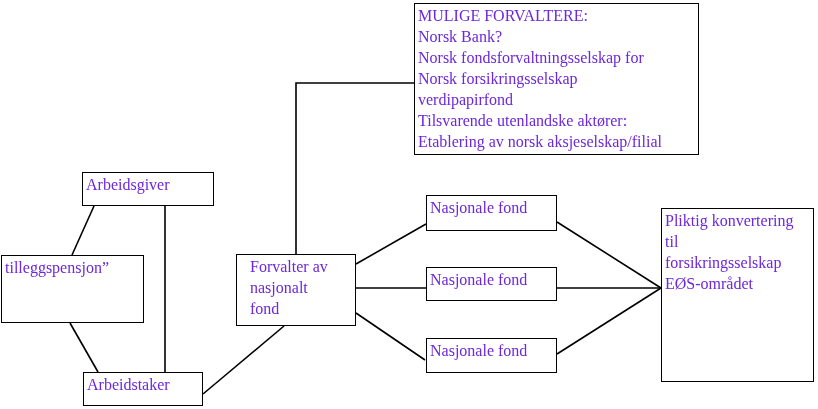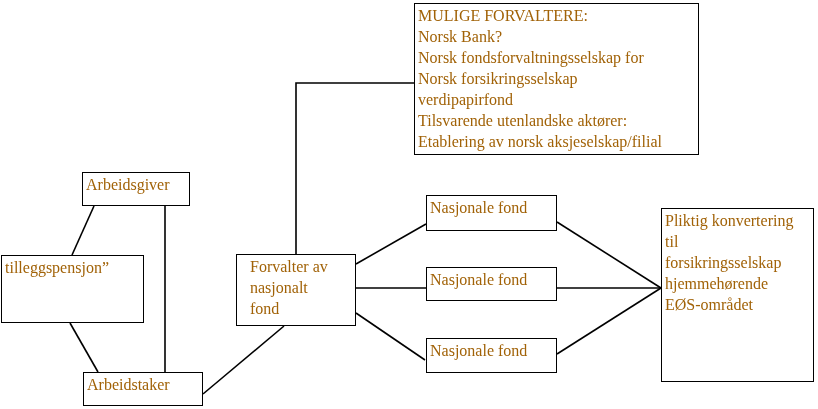--- a/index.html
+++ b/index.html
@@ -6,21 +6,21 @@
     margin: 0;
     padding: 0;
     background: #ffffff;
   }
   .canvas {
     position: relative;
     width: 818px;
     height: 409px;
     background: #ffffff;
     font-family: "Liberation Serif", "DejaVu Serif", serif;
-    color: #a16207;
+    color: #6d28d9;
     overflow: hidden;
   }
   .lines-layer {
     position: absolute;
     left: 0;
     top: 0;
     width: 818px;
     height: 409px;
   }
   .lines-layer line, .lines-layer polyline {
@@ -65,21 +65,21 @@
   <div class="box" style="left:414px; top:3px; width:285px; height:152px;">
     <span class="ln">MULIGE FORVALTERE:</span>
     <span class="ln">Norsk Bank?</span>
     <span class="ln">Norsk fondsforvaltningsselskap for</span>
     <span class="ln">Norsk forsikringsselskap</span>
     <span class="ln">verdipapirfond</span>
     <span class="ln">Tilsvarende utenlandske aktører:</span>
     <span class="ln">Etablering av norsk aksjeselskap/filial</span>
   </div>
 
-  <div class="box" style="left:82px; top:172px; width:108px; height:34px;">
+  <div class="box" style="left:82px; top:172px; width:132px; height:34px;">
     <span class="ln">Arbeidsgiver</span>
   </div>
 
   <div class="box" style="left:1px; top:255px; width:143px; height:68px;">
     <span class="ln">tilleggspensjon”</span>
   </div>
 
   <div class="box" style="left:236px; top:254px; width:120px; height:72px;padding-left:13px;">
     <span class="ln">Forvalter av</span>
     <span class="ln">nasjonalt</span>
@@ -95,21 +95,20 @@
   </div>
 
   <div class="box" style="left:426px; top:338px; width:131px; height:35px;">
     <span class="ln">Nasjonale fond</span>
   </div>
 
   <div class="box" style="left:661px; top:208px; width:153px; height:174px;">
     <span class="ln">Pliktig konvertering</span>
     <span class="ln">til</span>
     <span class="ln">forsikringsselskap</span>
-    <span class="ln">hjemmehørende</span>
     <span class="ln">EØS-området</span>
   </div>
 
   <div class="box" style="left:83px; top:372px; width:120px; height:34px;">
     <span class="ln">Arbeidstaker</span>
   </div>
 
 </div>
 
 </body></html>

